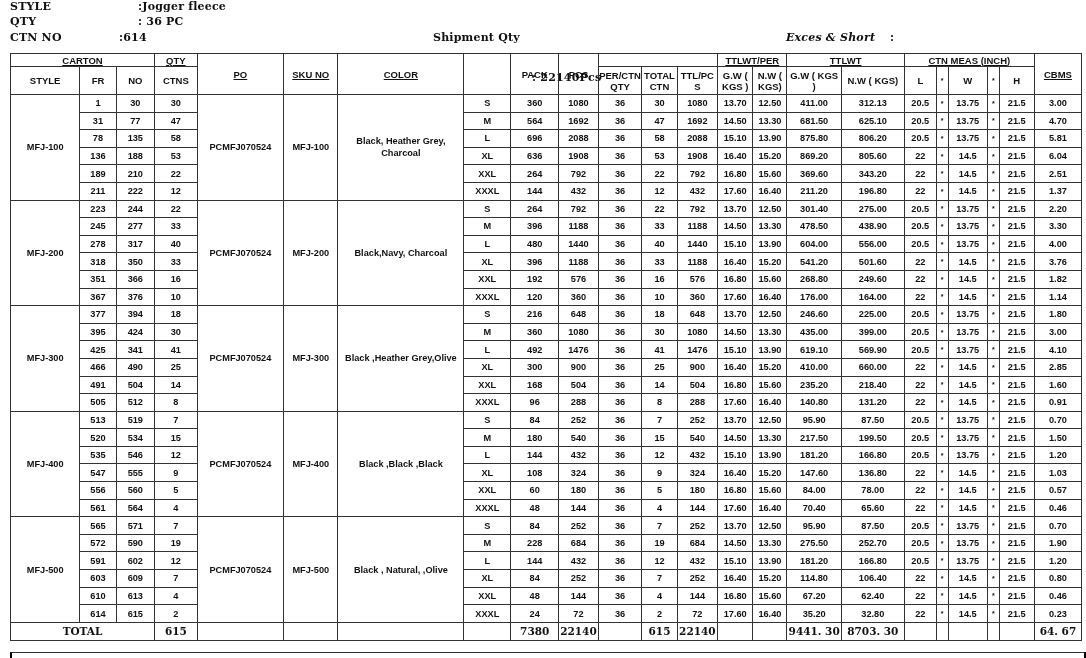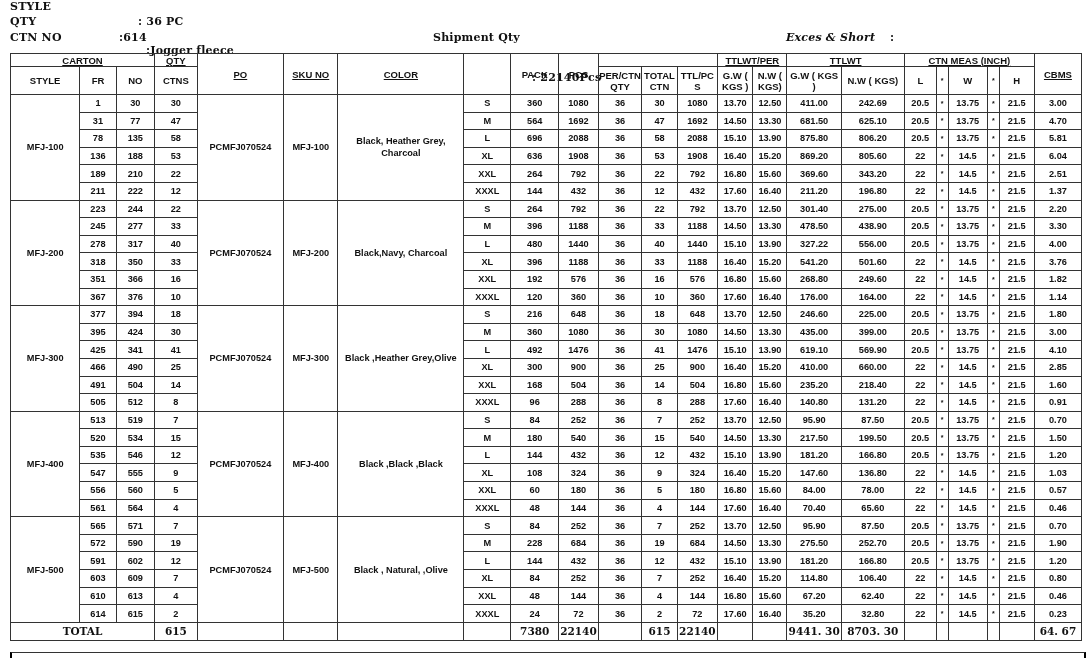--- a/index.html
+++ b/index.html
@@ -14,21 +14,21 @@
   table.pk tr.h2 th { height:27px; }
   table.pk tbody td { height:16.6px; }
   table.pk td.wrap { white-space:normal; line-height:12px; }
   table.pk tr.total td { font-family:"DejaVu Serif", "Liberation Serif", serif; font-size:10.5px; height:17px; }
   .bottom-box { position:absolute; left:10px; top:652px; width:1072px; height:10px; border-left:2px solid #000; border-right:2px solid #000; border-top:1px solid #333; }
 </style>
 </head>
 <body>
 
 <div class="meta" style="left:10px; top:0px;">STYLE</div>
-<div class="meta" style="left:146px; top:0px;margin-top:44px;">:Jogger fleece</div>
+<div class="meta" style="left:138px; top:0px;">:Jogger fleece</div>
 <div class="meta" style="left:10px; top:15px;">QTY</div>
 <div class="meta" style="left:138px; top:15px;">: 36 PC</div>
 <div class="meta" style="left:10px; top:31px;">CTN NO</div>
 <div class="meta" style="left:119px; top:31px;">:614</div>
 <div class="meta" style="left:433px; top:31px;">Shipment Qty</div>
 <div class="meta" style="left:532px; top:31px;margin-top:40px;">: 22140Pcs</div>
 <div class="meta" style="left:786px; top:31px;font-style:italic;">Exces &amp; Short</div>
 <div class="meta" style="left:890px; top:31px;">:</div>
 
 <table class="pk">
@@ -103,21 +103,21 @@
         <td rowspan="6" class="wrap">Black, Heather Grey, Charcoal</td>
         <td>S</td>
         <td>360</td>
         <td>1080</td>
         <td>36</td>
         <td>30</td>
         <td>1080</td>
         <td>13.70</td>
         <td>12.50</td>
         <td>411.00</td>
-        <td>242.69</td>
+        <td>312.13</td>
         <td>20.5</td>
         <td style="font-size: 7px;">*</td>
         <td>13.75</td>
         <td style="font-size: 7px;">*</td>
         <td>21.5</td>
         <td>3.00</td>
       </tr>
       <tr>
         <td>31</td>
         <td>77</td>
@@ -274,21 +274,21 @@
         <td>317</td>
         <td>40</td>
         <td>L</td>
         <td>480</td>
         <td>1440</td>
         <td>36</td>
         <td>40</td>
         <td>1440</td>
         <td>15.10</td>
         <td>13.90</td>
-        <td>327.22</td>
+        <td>604.00</td>
         <td>556.00</td>
         <td>20.5</td>
         <td style="font-size: 7px;">*</td>
         <td>13.75</td>
         <td style="font-size: 7px;">*</td>
         <td>21.5</td>
         <td>4.00</td>
       </tr>
       <tr>
         <td>318</td>

